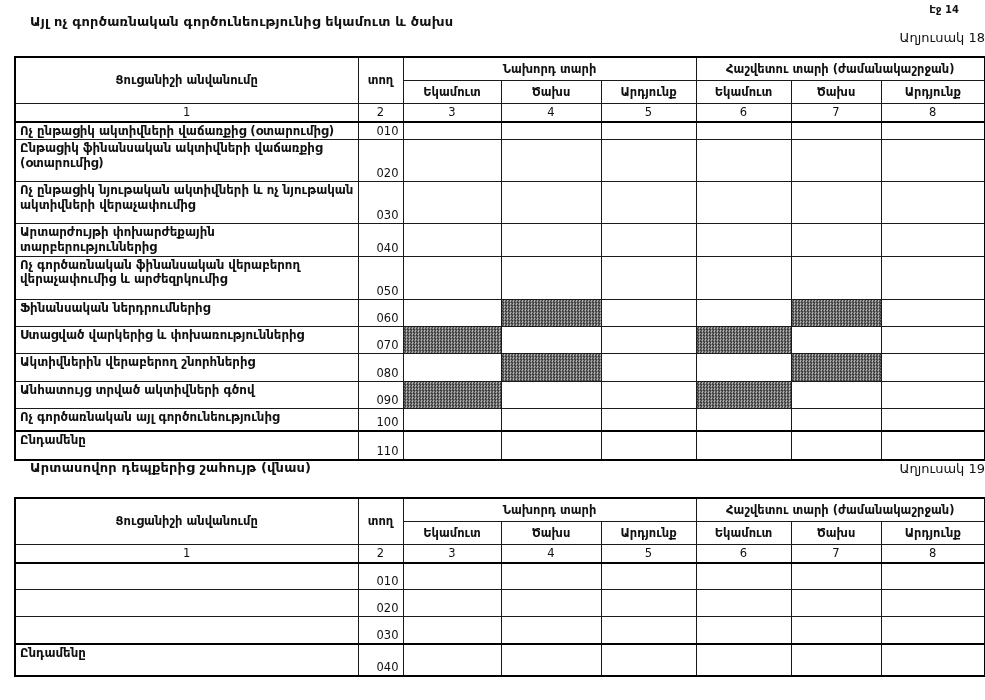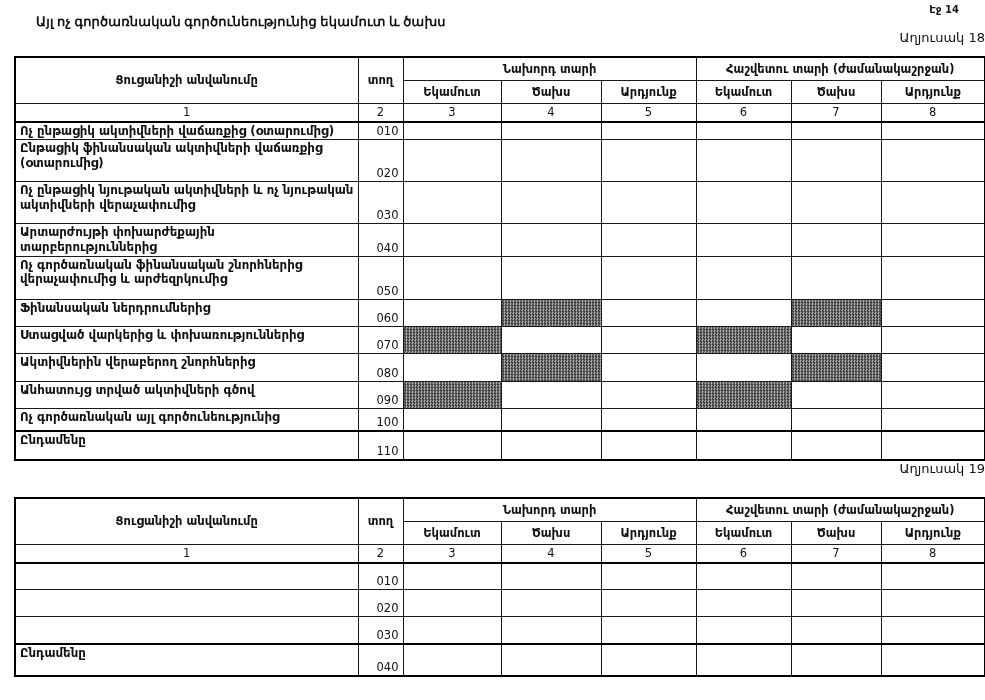--- a/index.html
+++ b/index.html
@@ -15,21 +15,21 @@
     background: #ffffff;
     overflow: hidden;
   }
   .doc-title {
     position: absolute;
     font-size: 13px;
     font-weight: bold;
     letter-spacing: 0.2px;
     white-space: nowrap;
   }
-  .title-1 { left: 36px; top: 14px; font-family: Liberation Serif, serif; }
+  .title-1 { left: 30px; top: 14px; }
   .title-2 { left: 30px; top: 460px; }
   .page-num {
     position: absolute;
     top: 4px;
     right: 26px;
     font-size: 10px;
     font-weight: bold;
   }
   .table-label {
     position: absolute;
@@ -172,21 +172,21 @@
       <td class="label-cell">Արտարժույթի փոխարժեքային տարբերություններից</td>
       <td class="code-cell">040</td>
       <td class="data-cell"></td>
           <td class="data-cell"></td>
           <td class="data-cell"></td>
           <td class="data-cell"></td>
           <td class="data-cell"></td>
           <td class="data-cell"></td>
     </tr>
     <tr style="height:43px">
-      <td class="label-cell">Ոչ գործառնական ֆինանսական շնորհներից վերաչափումից և արժեզրկումից</td>
+      <td class="label-cell">Ոչ գործառնական ֆինանսական վերաբերող վերաչափումից և արժեզրկումից</td>
       <td class="code-cell">050</td>
       <td class="data-cell"></td>
           <td class="data-cell"></td>
           <td class="data-cell"></td>
           <td class="data-cell"></td>
           <td class="data-cell"></td>
           <td class="data-cell"></td>
     </tr>
     <tr style="height:27px">
       <td class="label-cell">Ֆինանսական ներդրումներից</td>
@@ -244,20 +244,21 @@
       <td class="data-cell"></td>
           <td class="data-cell"></td>
           <td class="data-cell"></td>
           <td class="data-cell"></td>
           <td class="data-cell"></td>
           <td class="data-cell"></td>
     </tr>
   </tbody>
     </table>
 
+  <div class="doc-title title-2">Արտասովոր դեպքերից շահույթ (վնաս)</div>
   <div class="table-label table-label-2">Աղյուսակ 19</div>
 
   <table class="form table-19">
     <colgroup>
       <col style="width:343px">
         <col style="width:45px">
       <col style="width:98px">
         <col style="width:100px">
         <col style="width:95px">
       <col style="width:95px">

